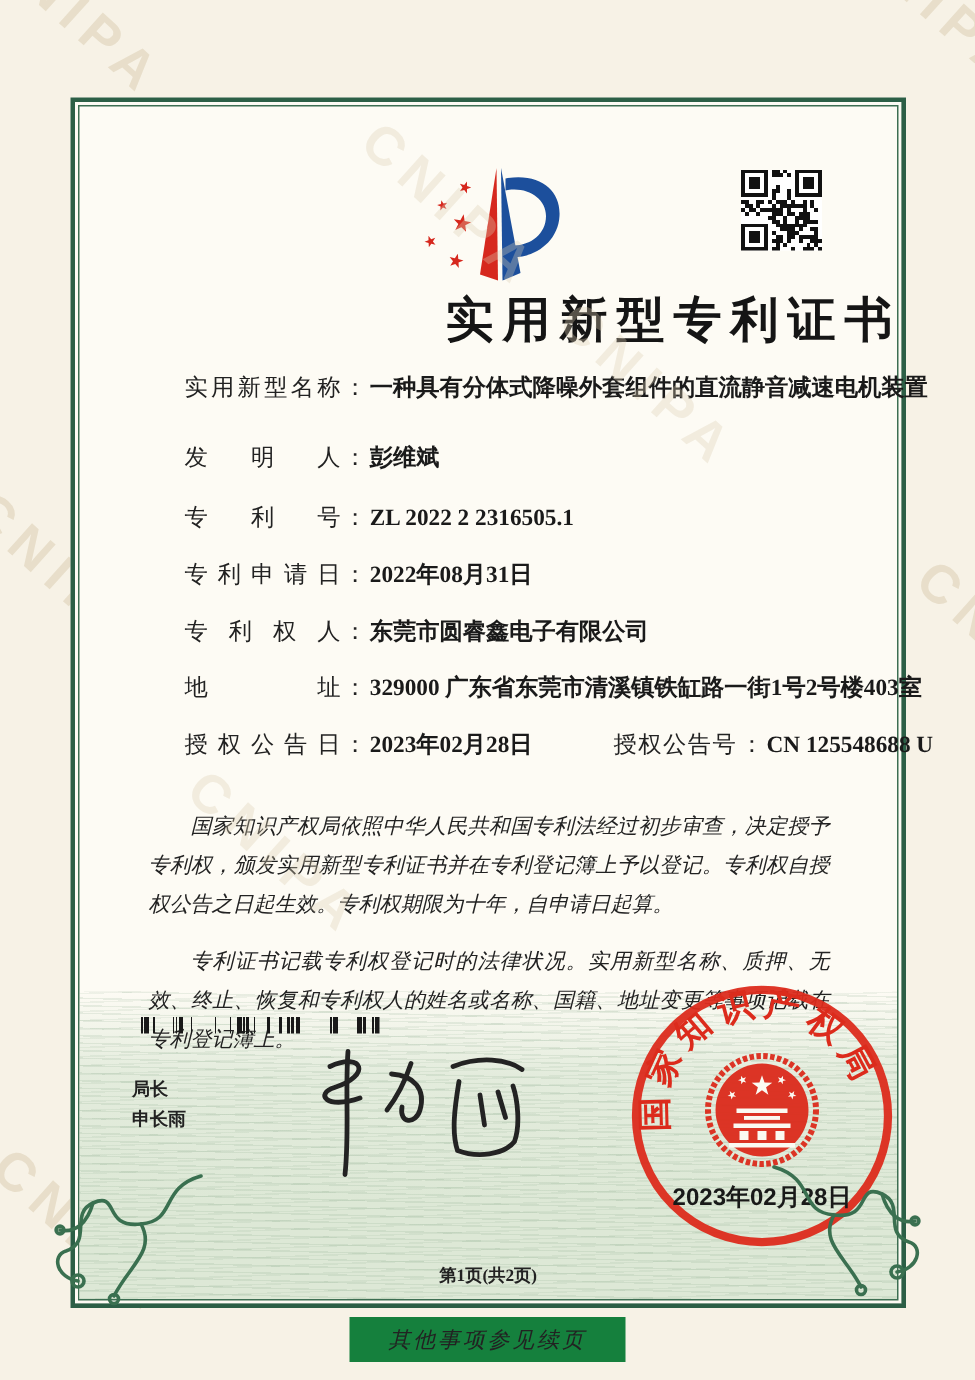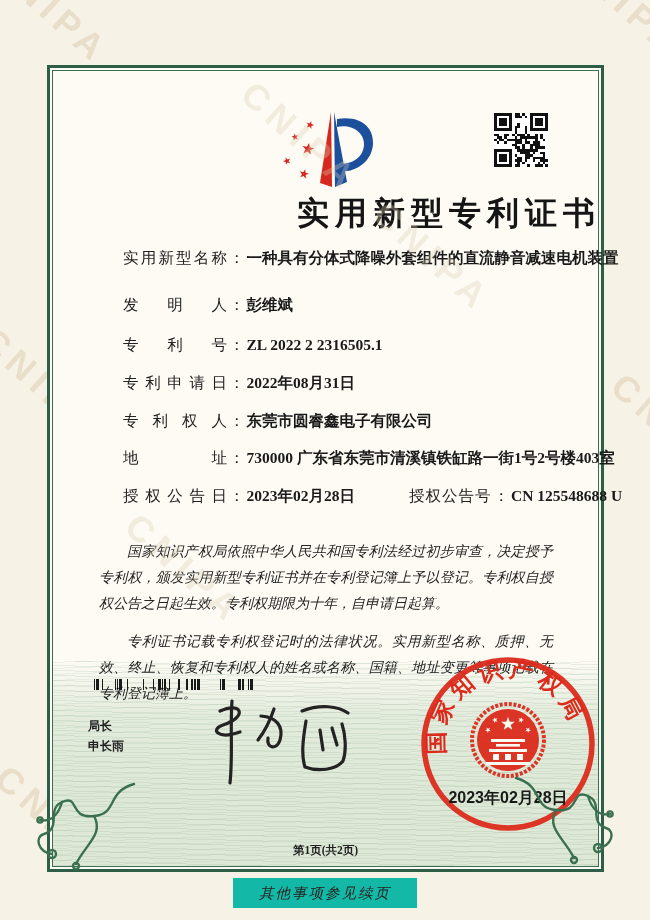--- a/index.html
+++ b/index.html
@@ -72,21 +72,21 @@
   .seal{position:absolute;left:368px;top:586px;width:180px;height:180px;z-index:4;}
   .flourish{position:absolute;width:112px;height:100px;z-index:5;}
   .flourish.bl{left:30px;top:776px;}
   .flourish.br{left:508px;top:770px;transform:scaleX(-1);}
   .page-num{
     position:absolute;left:0;top:775px;width:100%;
     text-align:center;font-size:11.5px;color:#222;font-weight:bold;
   }
   .note{
     position:absolute;left:233px;top:878px;width:184px;height:30px;
-    background:#14b8a6;z-index:3;
+    background:#15803d;z-index:3;
     display:flex;align-items:center;justify-content:center;
     font-size:14.5px;font-style:italic;letter-spacing:2px;color:#222;
   }
 </style>
 </head>
 <body>
 
 <span class="wm" style="left:-22px;top:-12px;">CNIPA</span>
 <span class="wm" style="left:552px;top:-18px;">CNIPA</span>
 <span class="wm" style="left:-32px;top:362px;">CNIPA</span>
@@ -267,21 +267,21 @@
     <div class="row" style="top:87px;">
       <span class="lab">专利号</span><span class="col">：</span><span class="val">ZL 2022 2 2316505.1</span>
     </div>
     <div class="row" style="top:125px;">
       <span class="lab">专利申请日</span><span class="col">：</span><span class="val">2022年08月31日</span>
     </div>
     <div class="row" style="top:163px;">
       <span class="lab">专利权人</span><span class="col">：</span><span class="val">东莞市圆睿鑫电子有限公司</span>
     </div>
     <div class="row" style="top:200px;">
-      <span class="lab">地址</span><span class="col">：</span><span class="val">730000 广东省东莞市清溪镇铁缸路一街1号2号楼403室</span>
+      <span class="lab">地址</span><span class="col">：</span><span class="val">329000 广东省东莞市清溪镇铁缸路一街1号2号楼403室</span>
     </div>
     <div class="row" style="top:238px;">
       <span class="lab">授权公告日</span><span class="col">：</span><span class="val">2023年02月28日</span><span class="grp2"><span class="lab2">授权公告号</span><span class="col">：</span><span class="val">CN 125548688 U</span></span>
     </div>
   </div>
 
   <div class="paras">
     <p>国家知识产权局依照中华人民共和国专利法经过初步审查，决定授予专利权，颁发实用新型专利证书并在专利登记簿上予以登记。专利权自授权公告之日起生效。专利权期限为十年，自申请日起算。</p>
     <p>专利证书记载专利权登记时的法律状况。实用新型名称、质押、无效、终止、恢复和专利权人的姓名或名称、国籍、地址变更等事项记载在专利登记簿上。</p>
   </div>

